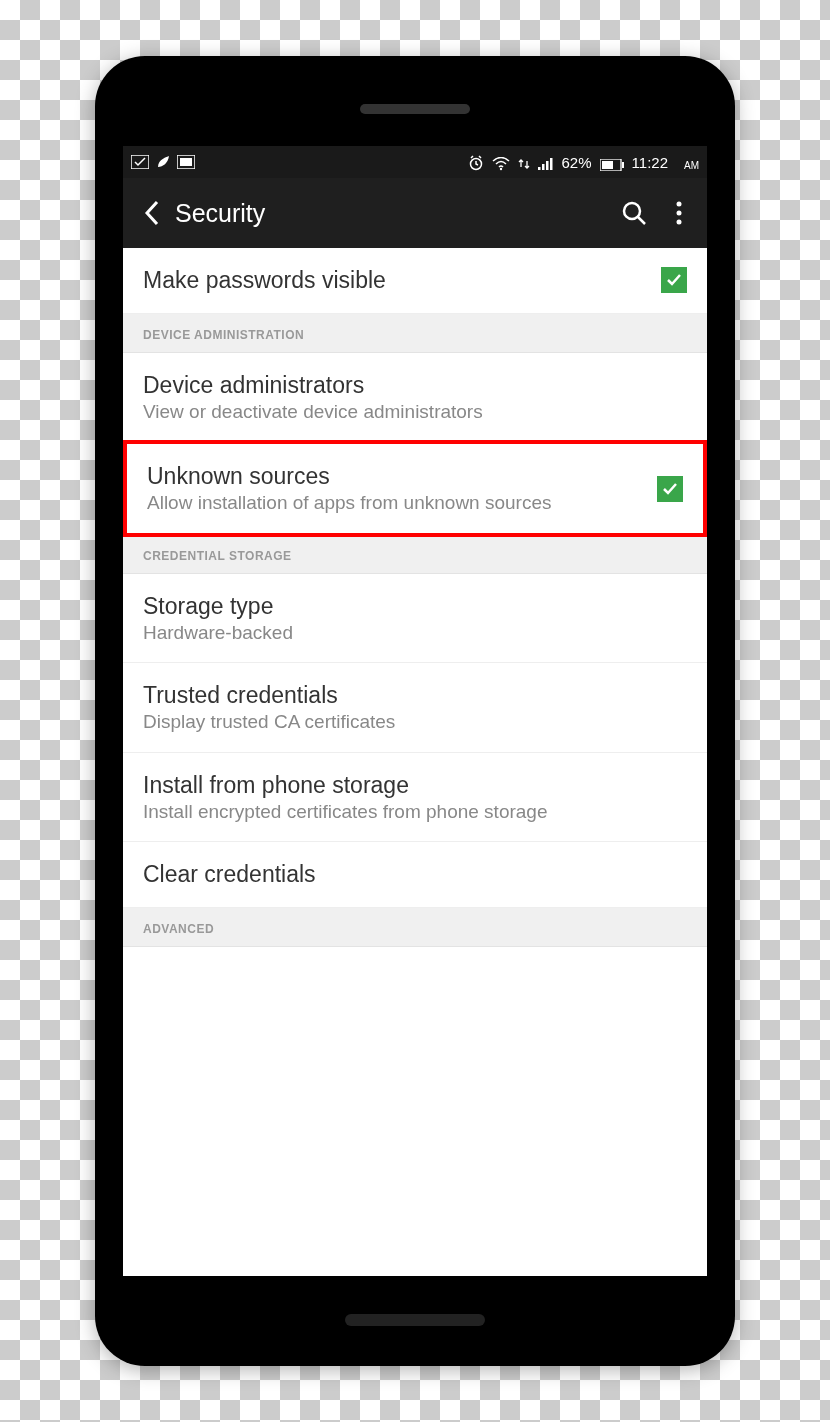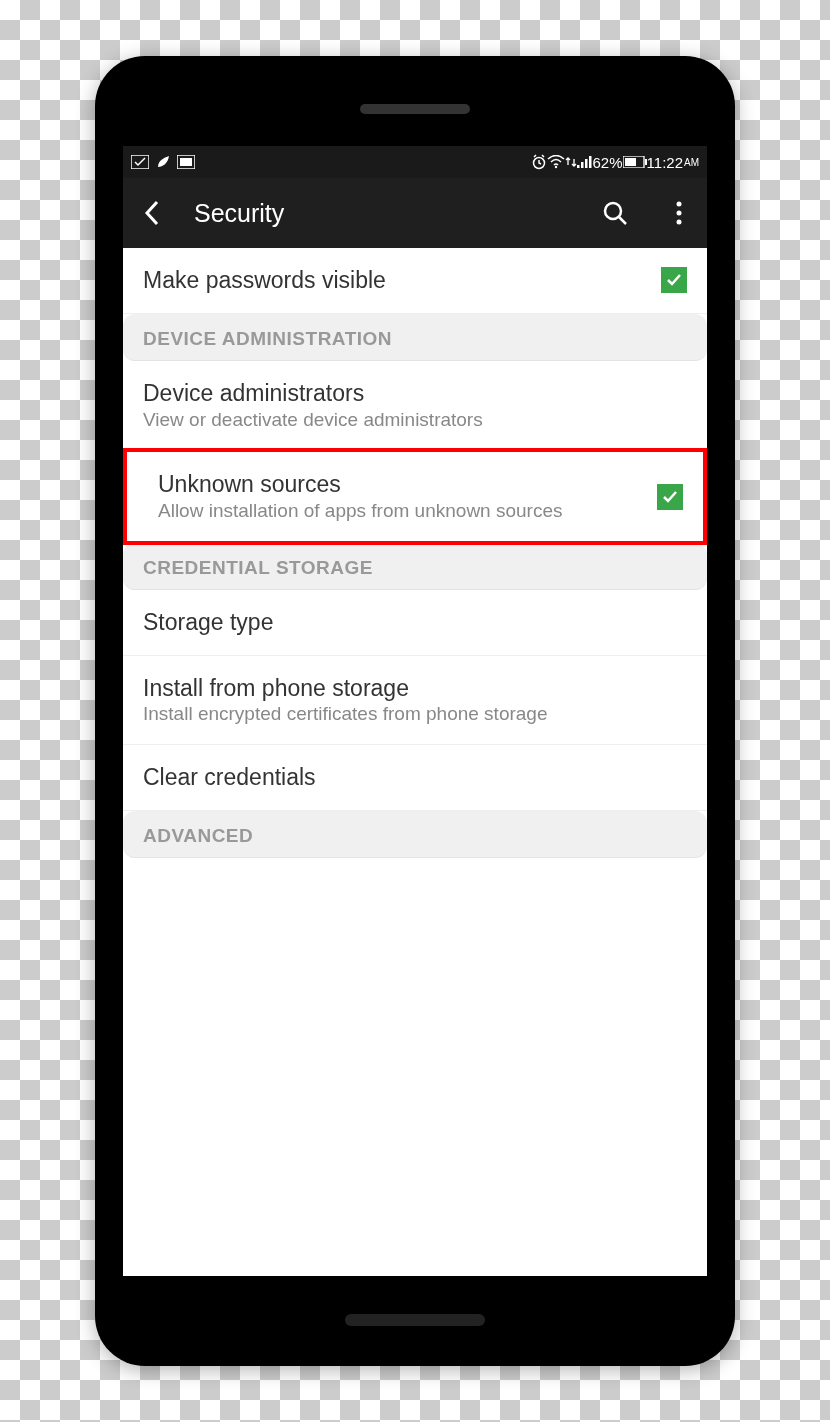--- a/index.html
+++ b/index.html
@@ -59,74 +59,71 @@
     height: 32px;
     background: #1a1a1a;
     color: #fff;
     display: flex;
     align-items: center;
     justify-content: space-between;
     padding: 0 8px;
     font-size: 15px;
   }
   .statusbar .left, .statusbar .right { display: flex; align-items: center; gap: 6px; }
-  .statusbar .right { gap: 0; }
+  .statusbar .right { gap: 8px; align-items: flex-end; }
   .stat-icon { display: inline-flex; align-items: center; justify-content: center; }
   .appbar {
     height: 70px;
     background: #1f1f1f;
     color: #fff;
     display: flex;
     align-items: center;
     padding: 0 10px;
-    gap: 19px;
   }
   .appbar .back { padding: 8px 10px; display: flex; }
   .appbar .title { font-size: 25px; font-weight: 300; flex: 1; padding-left: 4px; }
   .appbar .action { padding: 8px 14px; display: flex; }
   .content { background: #fff; }
   .row {
     padding: 18px 20px;
     background: #fff;
     border-bottom: 1px solid #eee;
     display: flex;
     align-items: center;
     position: relative;
   }
   .row .textcol { flex: 1; }
   .row .title { font-size: 23px; color: #333; font-weight: 400; line-height: 1.25; }
   .row .sub { font-size: 19px; color: #888; line-height: 1.25; }
   .section-header {
     background: #f0f0f0;
     color: #999;
-    font-size: 19px;
+    font-size: 12px;
     font-weight: 700;
     letter-spacing: 0.5px;
     padding: 14px 20px 10px 20px;
     border-bottom: 1px solid #e3e3e3;
-    border-radius: 12px;
   }
   .checkbox {
     width: 26px;
     height: 26px;
     background: #3aa64a;
     color: #fff;
     display: flex;
     align-items: center;
     justify-content: center;
     flex-shrink: 0;
   }
   .highlight-box {
     border: 4px solid #f00;
     margin: -2px 0;
     position: relative;
     z-index: 2;
-    padding-left: 11px;
-  }
-  .ampm { font-size: 10px; margin-left: 1px; }
+  }
+  .ampm { font-size: 10px; margin-left: 8px; }
 </style>
 </head>
 <body>
 
 <div class="phone">
   <div class="earpiece"></div>
   <div class="screen">
 
     <div class="statusbar">
       <div class="left">
@@ -247,23 +244,30 @@
               </svg>
           </div>
         </div>
       </div>
 
       <div class="section-header">CREDENTIAL STORAGE</div>
 
       <div class="row">
         <div class="textcol">
           <div class="title">Storage type</div>
-        </div>
-      </div>
-
+          <div class="sub">Hardware-backed</div>
+        </div>
+      </div>
+
+      <div class="row">
+        <div class="textcol">
+          <div class="title">Trusted credentials</div>
+          <div class="sub">Display trusted CA certificates</div>
+        </div>
+      </div>
 
       <div class="row">
         <div class="textcol">
           <div class="title">Install from phone storage</div>
           <div class="sub">Install encrypted certificates from phone storage</div>
         </div>
       </div>
 
       <div class="row">
         <div class="textcol">

